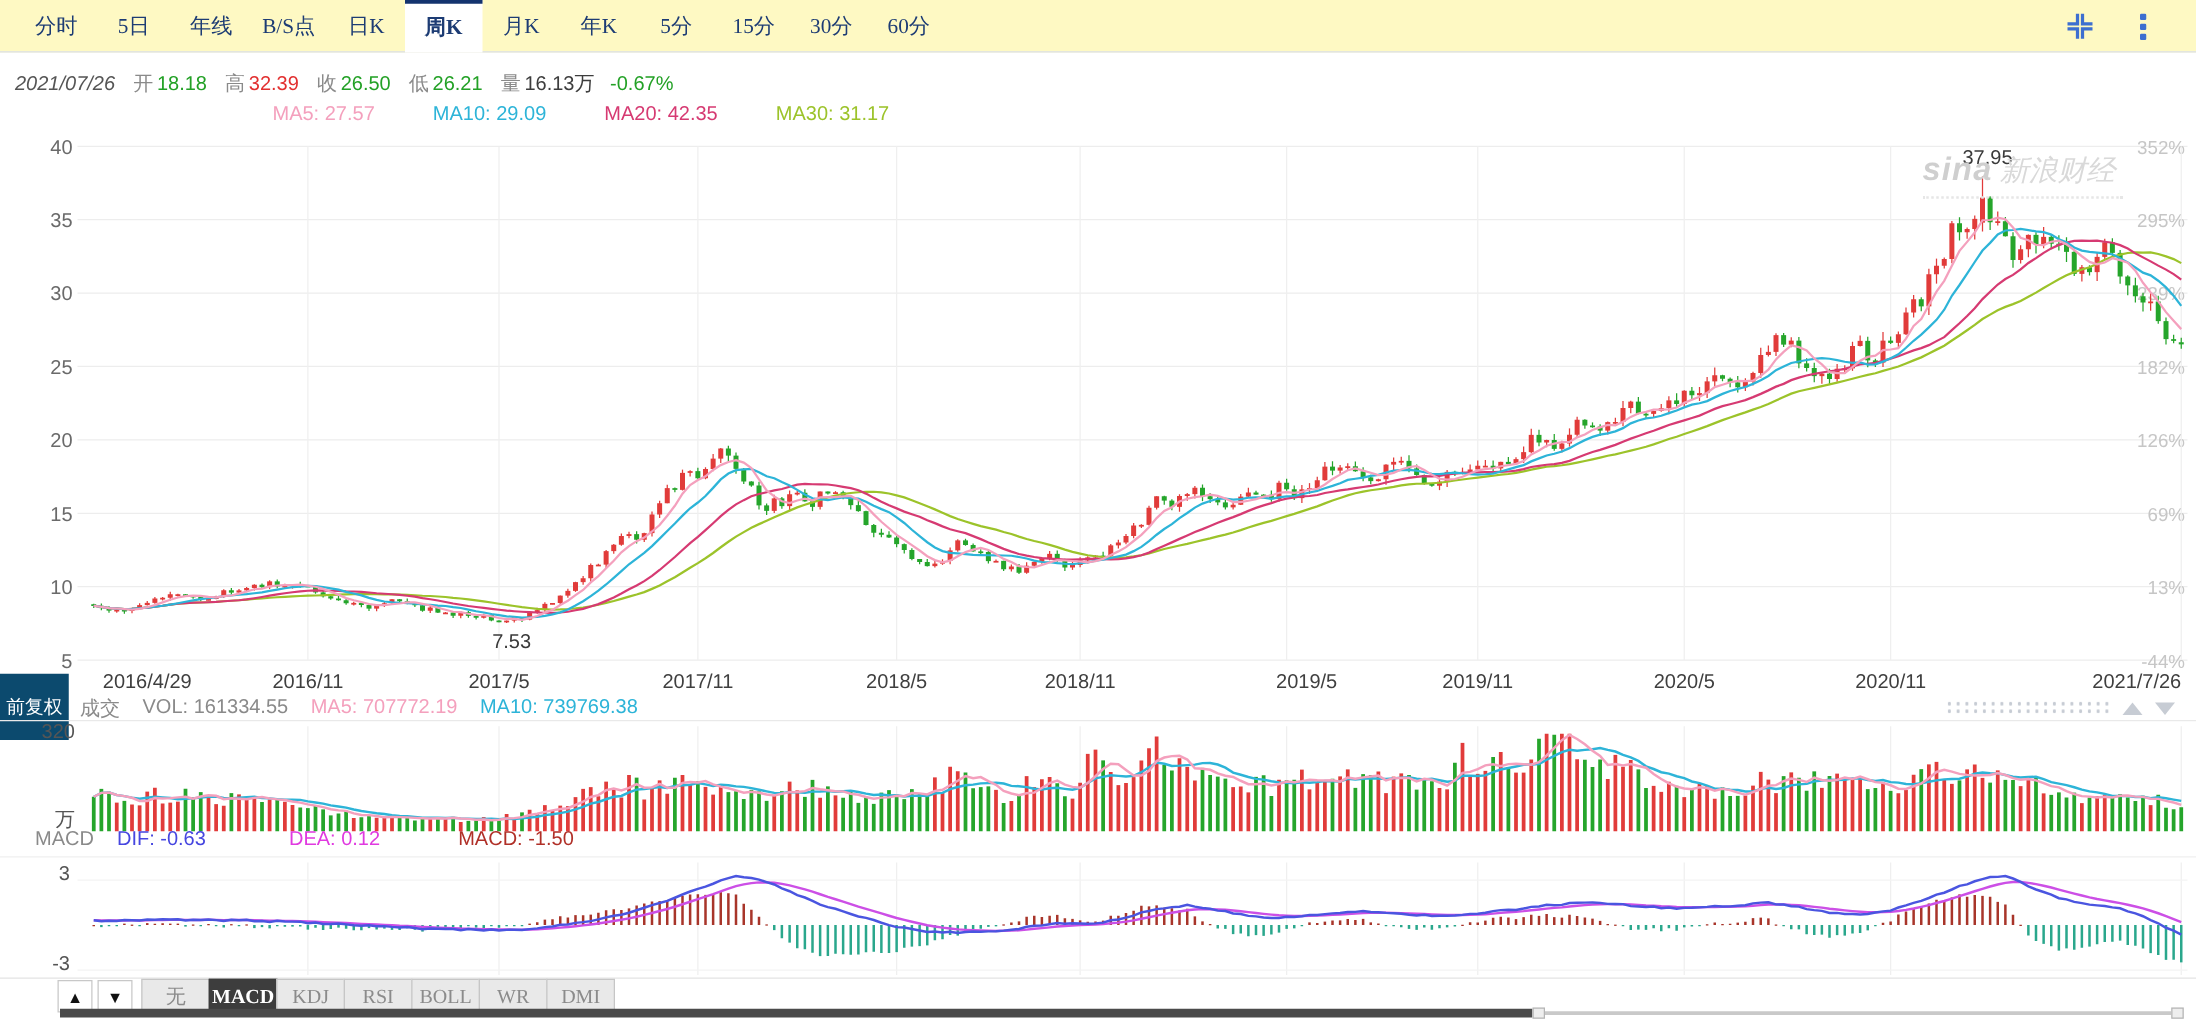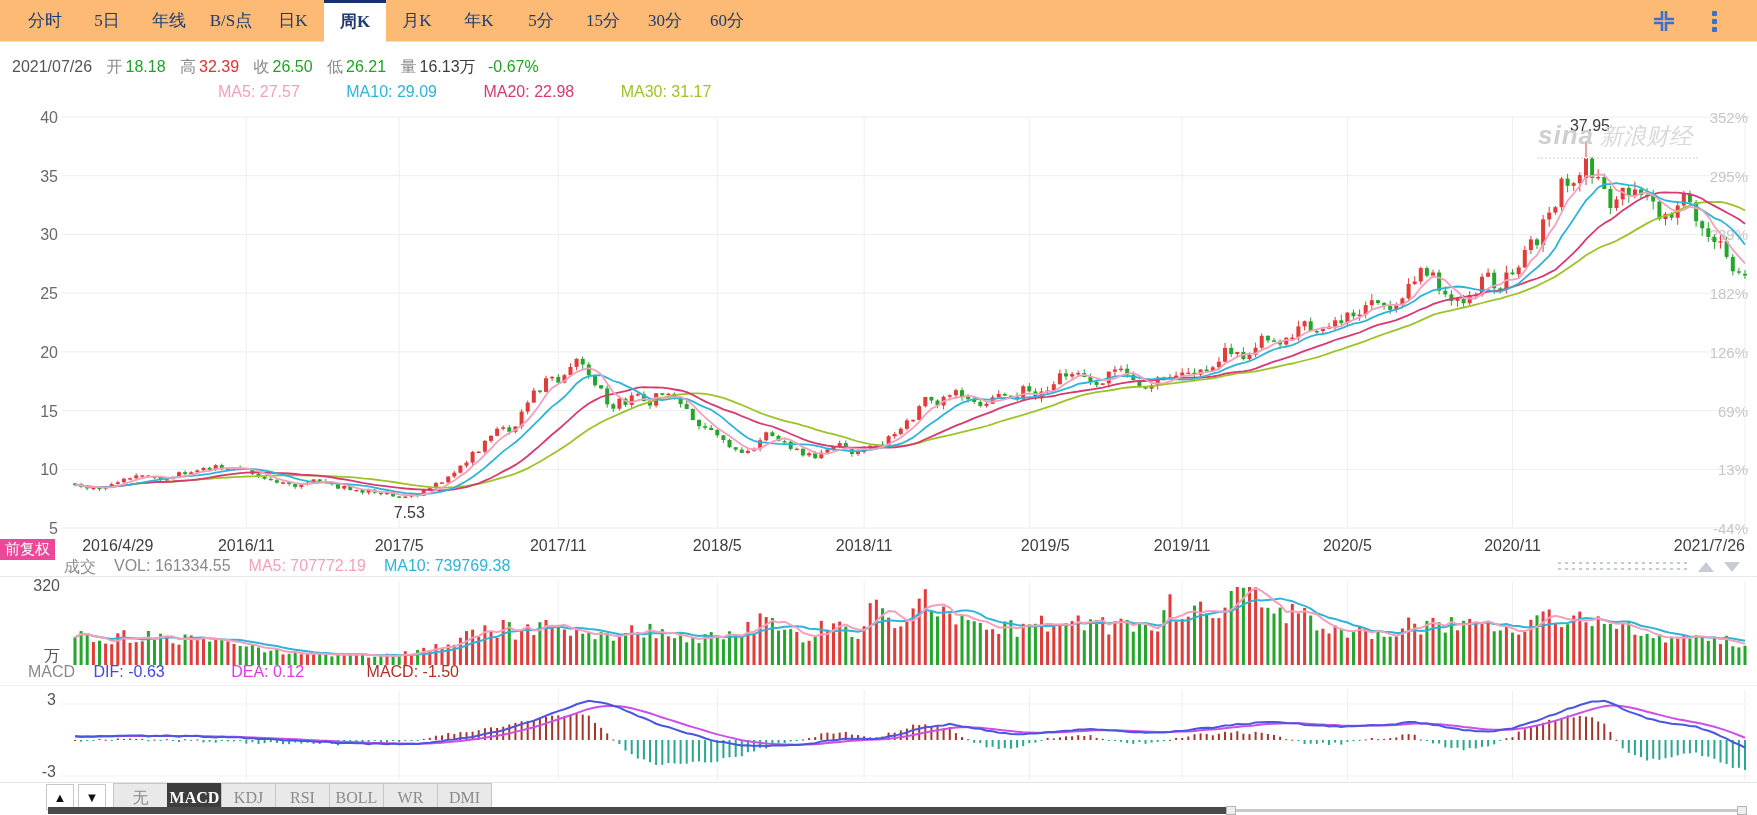--- a/index.html
+++ b/index.html
@@ -1,49 +1,49 @@
 <!DOCTYPE html>
 <html><head>
 <meta charset="utf-8">
 <style>
   html,body{margin:0;padding:0;}
   body{width:1757px;height:815px;position:relative;background:#fff;overflow:hidden;
        font-family:"Liberation Sans",sans-serif;}
   
-  .tabbar{position:absolute;top:0;left:0;width:1757px;height:42px;background:#fdba74;
+  .tabbar{position:absolute;top:0;left:0;width:1757px;height:42px;background:#fef9c3;
           border-bottom:1px solid #d9dee9;box-sizing:border-box;}
   .tabs-inner{display:flex;padding-left:14px;height:42px;}
   .tab{width:62px;text-align:center;line-height:42px;font-size:17px;color:#1d3c74;
        font-family:"Liberation Serif",serif;box-sizing:border-box;cursor:pointer;white-space:nowrap;}
   .tab.active{background:#fff;border-top:3px solid #14336e;line-height:37px;font-weight:bold;}
   .topicon{position:absolute;top:9px;width:24px;height:24px;}
   .kebab{display:flex;flex-direction:column;gap:3px;align-items:center;justify-content:center;height:24px;}
   .kebab i{width:5px;height:5px;background:#3d6fd0;border-radius:1px;}
   
   .qline{position:absolute;top:57px;left:12px;font-size:16px;white-space:nowrap;color:#888;}
-  .qline .date{color:#555;}
+  .qline .date{color:#555;font-style:italic;}
   .qline .lbl{color:#8a8a8a;margin-left:10px;margin-right:3px;}
   .qline .g{color:#23a126;} .qline .r{color:#e23030;} .qline .dk{color:#3d3d3d;}
   .qline .chg{margin-left:8px;}
   .maline{position:absolute;top:83px;left:218px;font-size:16px;white-space:nowrap;}
   .maline span{margin-right:42px;}
   .ma5c{color:#f4a0bd;} .ma10c{color:#2db4d8;} .ma20c{color:#d63a72;} .ma30c{color:#9cc32a;}
   
   .pane-main{position:absolute;top:95px;left:0;width:1622px;height:445px;}
   .pane-vol{position:absolute;top:576px;left:0;width:1757px;height:92px;border-top:1px solid #e9e9e9;box-sizing:border-box;}
   .pane-macd{position:absolute;top:685px;left:0;width:1757px;height:98px;border-top:1px solid #f0f0f0;
              border-bottom:1px solid #e4e4e4;box-sizing:border-box;}
   svg .axl{font-size:16px;fill:#6a6a6a;font-family:"Liberation Sans",sans-serif;}
   svg .axr{font-size:15px;fill:#c6c6c6;font-family:"Liberation Sans",sans-serif;}
   svg .ann{font-size:16px;fill:#3a3a3a;font-family:"Liberation Sans",sans-serif;}
   
   .xaxis{position:absolute;top:537px;left:0;width:1757px;height:20px;font-size:16px;color:#3f3f3f;}
   .xlab{position:absolute;top:0;white-space:nowrap;}
-  .fq{position:absolute;left:0;top:539px;background:#ec4899;color:#fff;font-size:15px;
-      padding:1px 5px;font-family:"Liberation Serif",serif;}
+  .fq{position:absolute;left:0;top:539px;background:#0c4a6e;color:#fff;font-size:15px;
+      padding:17px 5px;font-family:"Liberation Serif",serif;}
   
   .wm{position:absolute;left:1538px;top:120px;color:#d4d4d4;font-style:italic;white-space:nowrap;}
   .wm .brand{font-weight:bold;font-size:26px;letter-spacing:1px;color:#cfcfcf;}
   .wm .nm{font-size:23px;margin-left:6px;color:#d9d9d9;}
   .wm .sub{height:3px;border-bottom:2px dotted #e6e6e6;margin-top:2px;width:160px;}
   
   .vhead{position:absolute;top:557px;left:64px;font-size:16px;display:flex;gap:18px;white-space:nowrap;}
   .vhead .t,.vhead .v{color:#8a8a8a;}
   .vmax{position:absolute;top:577px;left:14px;width:46px;text-align:right;font-size:16px;color:#555;}
   .vunit{position:absolute;top:646px;left:34px;width:26px;text-align:right;font-size:16px;color:#555;}
@@ -111,21 +111,21 @@
   <span class="lbl">开</span><span class="g">18.18</span>
   <span class="lbl">高</span><span class="r">32.39</span>
   <span class="lbl">收</span><span class="g">26.50</span>
   <span class="lbl">低</span><span class="g">26.21</span>
   <span class="lbl">量</span><span class="dk">16.13万</span>
   <span class="g chg">-0.67%</span>
 </div>
 <div class="maline">
   <span class="ma5c">MA5: 27.57</span>
   <span class="ma10c">MA10: 29.09</span>
-  <span class="ma20c">MA20: 22.98</span>
+  <span class="ma20c">MA20: 42.35</span>
   <span class="ma30c">MA30: 31.17</span>
 </div>
 
 <div class="pane-main" id="mainPane"><svg width="1757" height="445">
       <line x1="62" y1="22" x2="1750" y2="22" stroke="#ededed"></line>
       <text x="58" y="28" text-anchor="end" class="axl">40</text>
       <text x="1748" y="28" text-anchor="end" class="axr">352%</text>
       <line x1="62" y1="80.7" x2="1750" y2="80.7" stroke="#ededed"></line>
       <text x="58" y="86.7" text-anchor="end" class="axl">35</text>
       <text x="1748" y="86.7" text-anchor="end" class="axr">295%</text>

